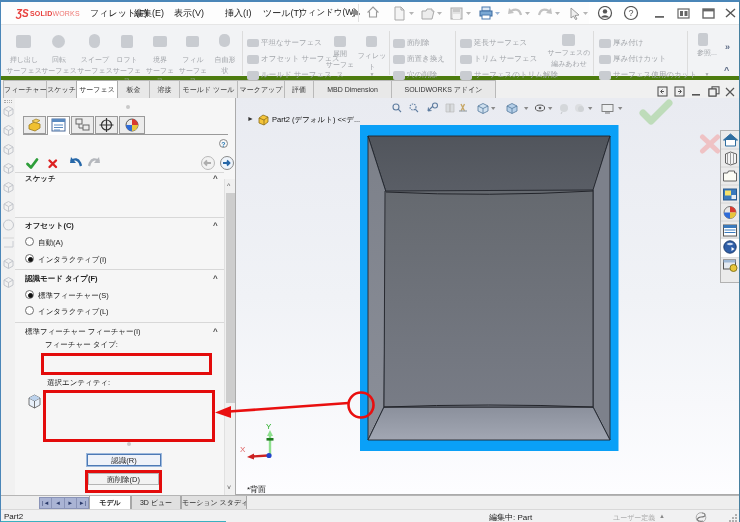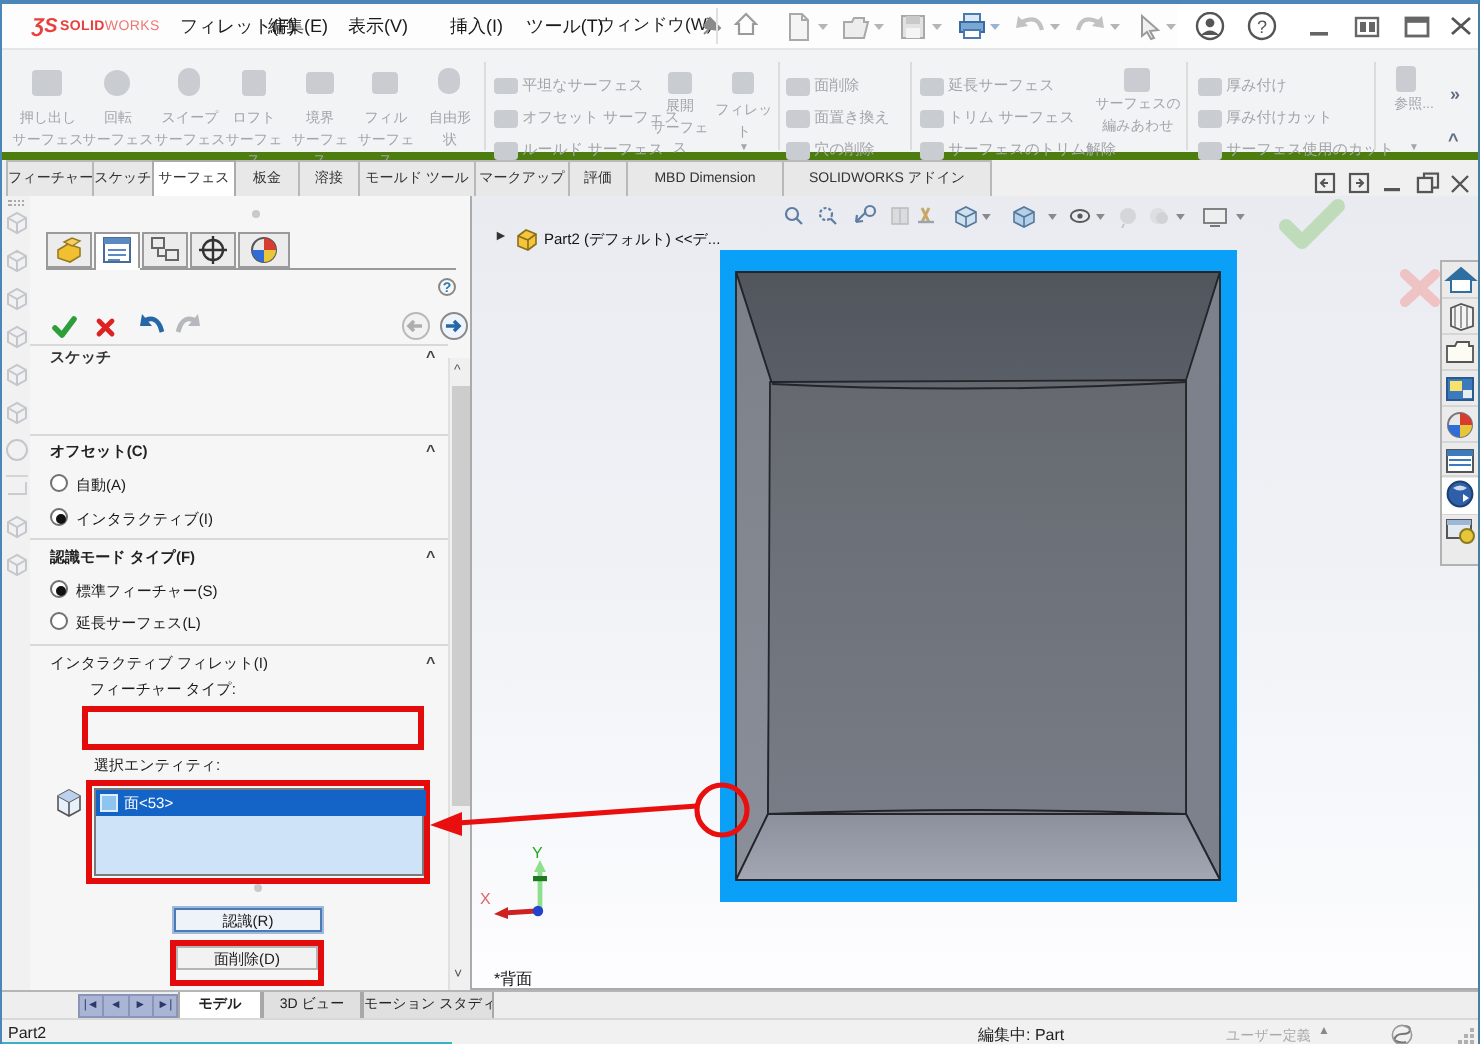--- a/index.html
+++ b/index.html
@@ -280,39 +280,35 @@
         <div class="rlabel" style="left:23px;top:140px">自動(A)</div>
     <div class="radio on" style="left:10px;top:156px"></div>
         <div class="rlabel" style="left:23px;top:157px">インタラクティブ(I)</div>
     <div class="sep" style="top:171px"></div>
 
     <div class="sec" style="top:176px">認識モード タイプ(F)</div>
     <div class="chev" style="left:198px;top:176px">^</div>
     <div class="radio on" style="left:10px;top:192px"></div>
         <div class="rlabel" style="left:23px;top:193px">標準フィーチャー(S)</div>
     <div class="radio" style="left:10px;top:208px"></div>
-        <div class="rlabel" style="left:23px;top:209px">延長サーフェス(L)</div>
+        <div class="rlabel" style="left:23px;top:209px">インタラクティブ(L)</div>
     <div class="sep" style="top:224px"></div>
 
-    <div class="sec" style="top:229px;font-weight:normal">インタラクティブ フィレット(I)</div>
+    <div class="sec" style="top:229px;font-weight:normal">標準フィーチャー フィーチャー(I)</div>
     <div class="chev" style="left:198px;top:229px">^</div>
     <div class="rlabel" style="left:30px;top:242px">フィーチャー タイプ:</div>
     <div class="redbox" style="left:26px;top:255px;width:171px;height:22px"></div>
     <div class="rlabel" style="left:32px;top:280px">選択エンティティ:</div>
 
     <svg class="abs" style="left:13px;top:296px" width="13" height="15" viewBox="0 0 13 15">
       <path d="M6.5 1 L12 4 L12 11 L6.5 14 L1 11 L1 4 Z" fill="#e8f0fa" stroke="#555" stroke-width="0.8"></path>
       <path d="M1 4 L6.5 7 L12 4 M6.5 7 L6.5 14" stroke="#555" stroke-width="0.8" fill="none"></path>
       <path d="M6.5 1 L12 4 L6.5 7 L1 4 Z" fill="#bcd2ec"></path>
     </svg>
     <div class="redbox" style="left:28px;top:292px;width:172px;height:52px"></div>
-    <div class="abs" style="left:32px;top:296px;width:165px;height:44px;background:#cfe3f8;border:1px solid #7a7a7a">
-      <div style="position:absolute;left:0;top:0;width:165px;height:13px;background:#1464c8;color:#fff;font-size:7.5px;line-height:13px;padding-left:14px">面&lt;53&gt;</div>
-      <div style="position:absolute;left:2px;top:2px;width:9px;height:9px;background:#8fc3f0;border:1px solid #dfeefc"></div>
-    </div>
 
     <div class="abs" style="left:72px;top:356px;width:74px;height:12px;background:#eef2f9;border:1px solid #4d7ab5;outline:1px solid #9db9dd;font-size:7.5px;text-align:center;line-height:11px">認識(R)</div>
     <div class="redbox" style="left:70px;top:372px;width:77px;height:23px"></div>
     <div class="abs" style="left:73px;top:375px;width:71px;height:12px;background:#f2f2f2;border:1px solid #b5b5b5;font-size:7.5px;text-align:center;line-height:11px">面削除(D)</div>
 
     <div class="abs" style="left:112px;top:344px;width:4px;height:4px;border-radius:50%;background:#c9c9c9"></div>
   </div>
   <div id="viewport">
 
     <svg class="abs" style="left:154px;top:4px" width="235" height="12" viewBox="0 0 235 12">

